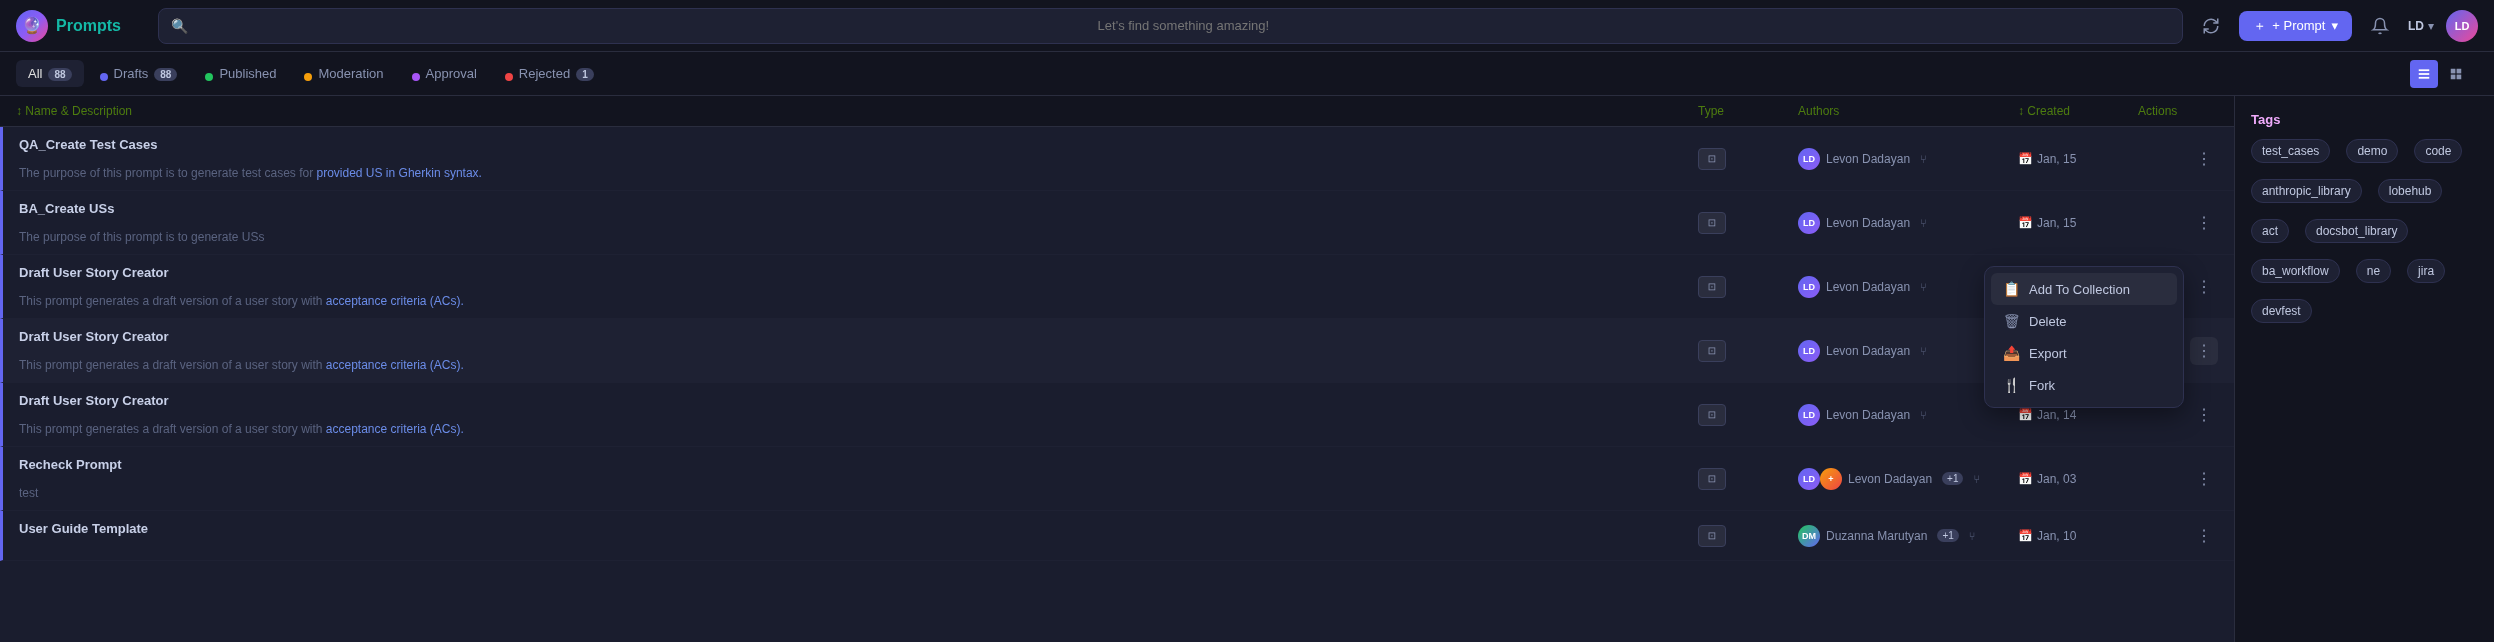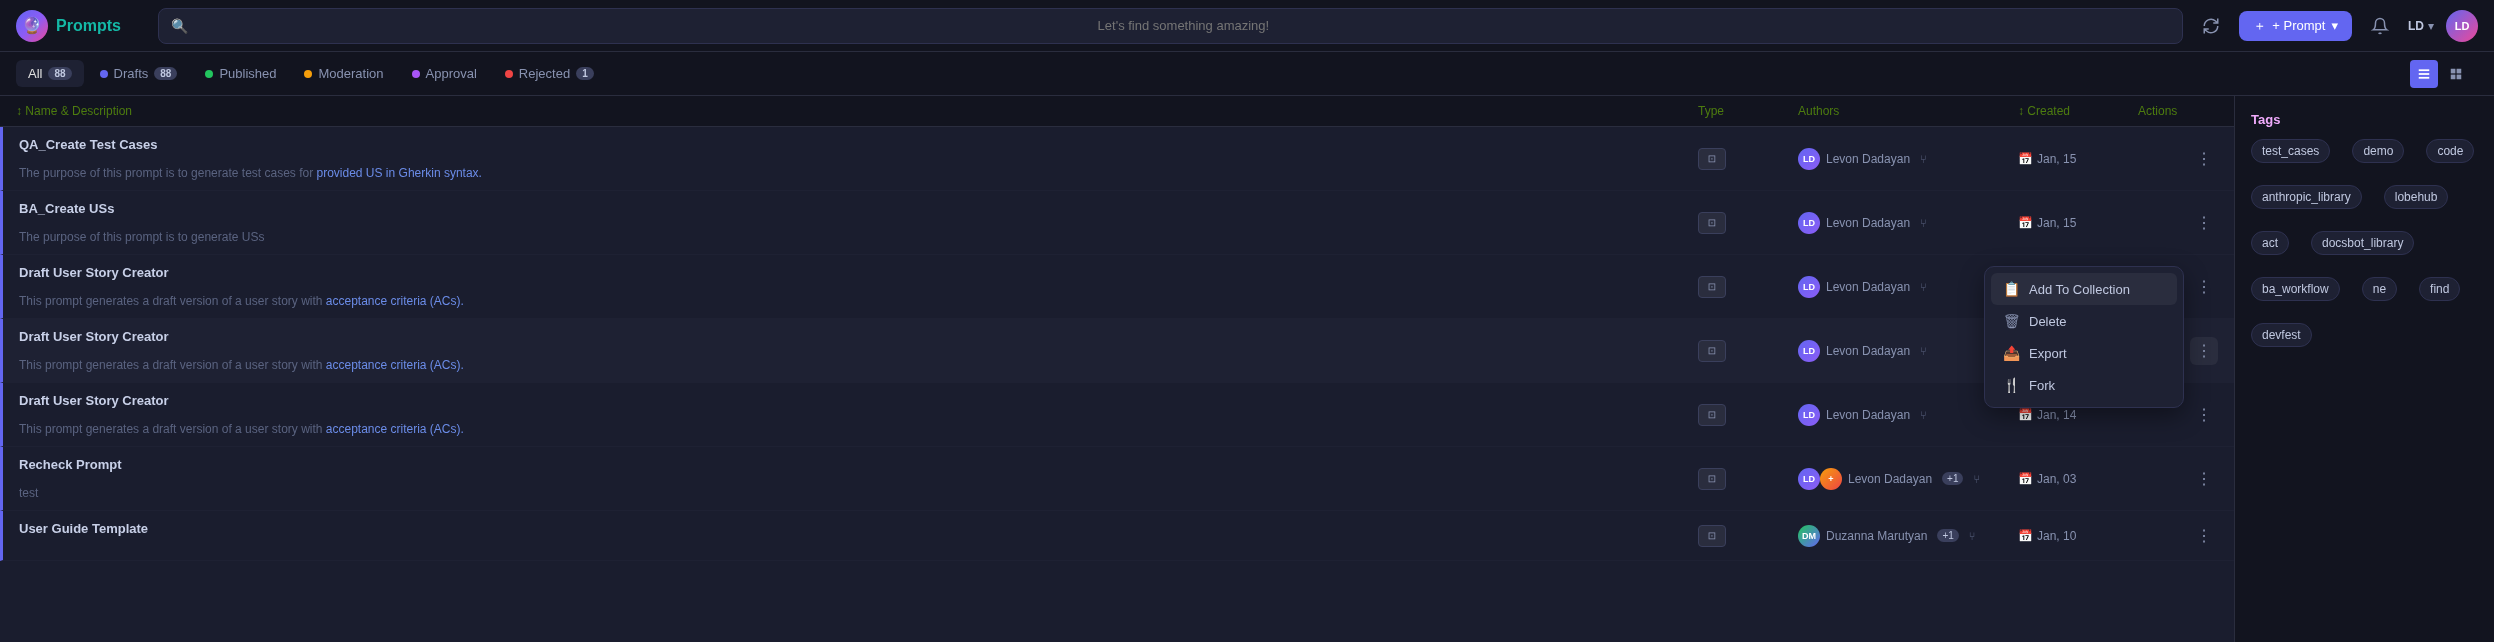--- a/index.html
+++ b/index.html
@@ -117,21 +117,21 @@
       display: flex;
       align-items: center;
       background: #12141f;
       padding: 0 16px;
       height: 44px;
       border-bottom: 1px solid #2a2d3e;
       gap: 4px;
     }
     .tab {
       display: flex;
-      align-items: center;
+      align-items: flex-end;
       gap: 6px;
       padding: 6px 12px;
       border-radius: 6px;
       cursor: pointer;
       color: #8892b0;
       font-size: 13px;
       font-weight: 500;
       white-space: nowrap;
     }
     .tab.active { background: #1e2133; color: #e0e0e0; }
@@ -287,21 +287,21 @@
     }
     .sidebar-title {
       font-size: 13px;
       font-weight: 600;
       color: #f0abfc;
       margin-bottom: 12px;
     }
     .tags-container {
       display: flex;
       flex-wrap: wrap;
-      gap: 22px;
+      gap: 16px;
     }
     .tag-chip {
       background: #1e2133;
       border: 1px solid #2e3150;
       color: #c0c8e0;
       padding: 4px 10px;
       border-radius: 16px;
       font-size: 12px;
       cursor: pointer;
     }
@@ -631,21 +631,21 @@
     <div class="tags-container">
       <div class="tag-chip">test_cases</div>
       <div class="tag-chip">demo</div>
       <div class="tag-chip">code</div>
       <div class="tag-chip">anthropic_library</div>
       <div class="tag-chip">lobehub</div>
       <div class="tag-chip">act</div>
       <div class="tag-chip">docsbot_library</div>
       <div class="tag-chip">ba_workflow</div>
       <div class="tag-chip">ne</div>
-      <div class="tag-chip">find</div>
+      <div class="tag-chip">jira</div>
       <div class="tag-chip">devfest</div>
     </div>
   </div>
 </div>
 
 <div class="context-menu">
   <div class="menu-item active">
     <span class="menu-icon">📋</span>
     <span>Add To Collection</span>
   </div>

